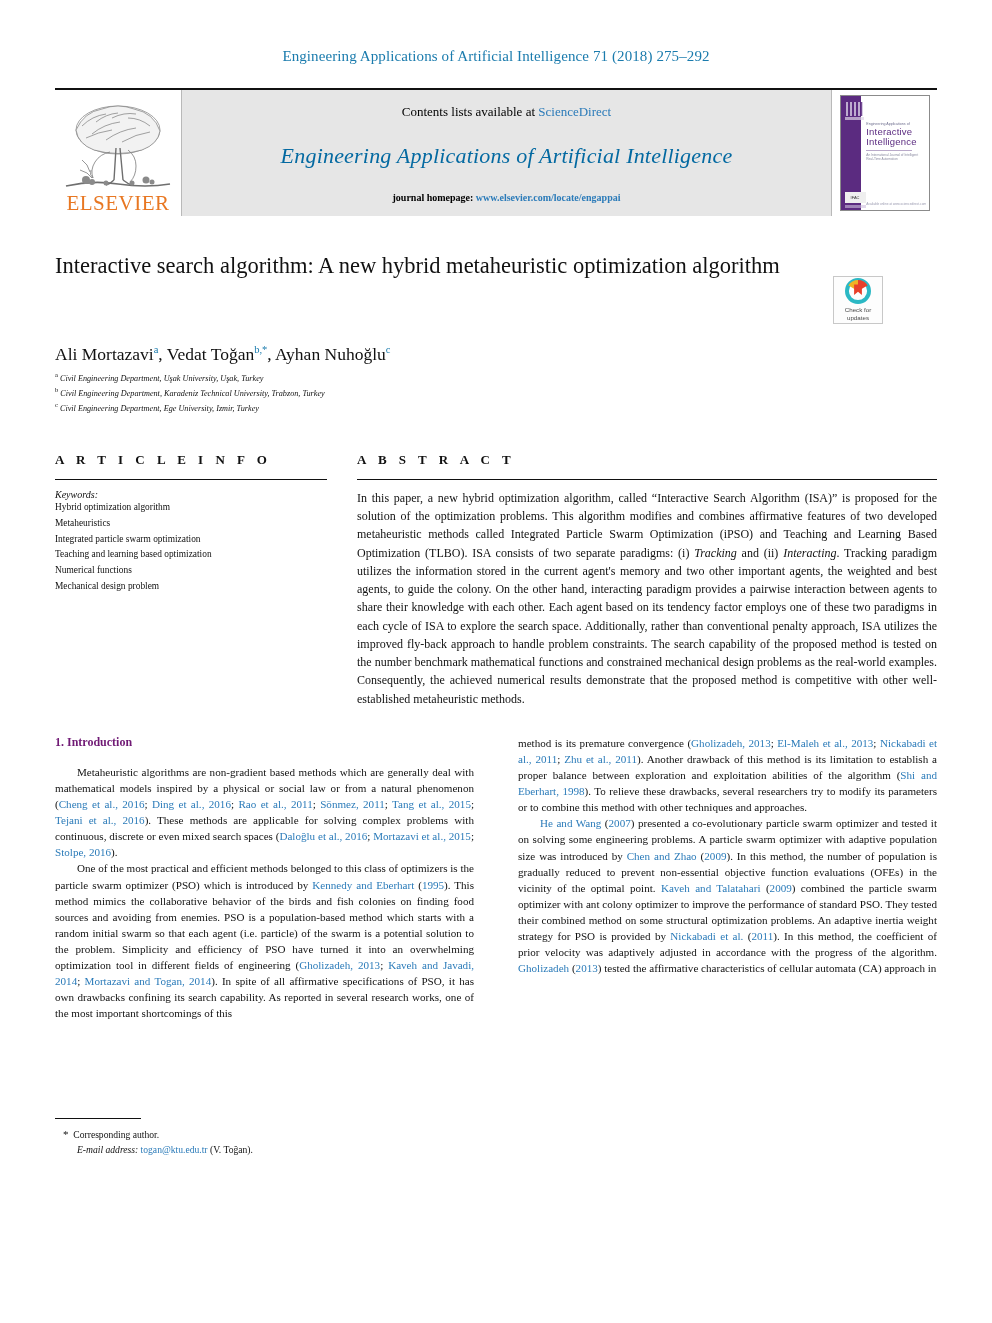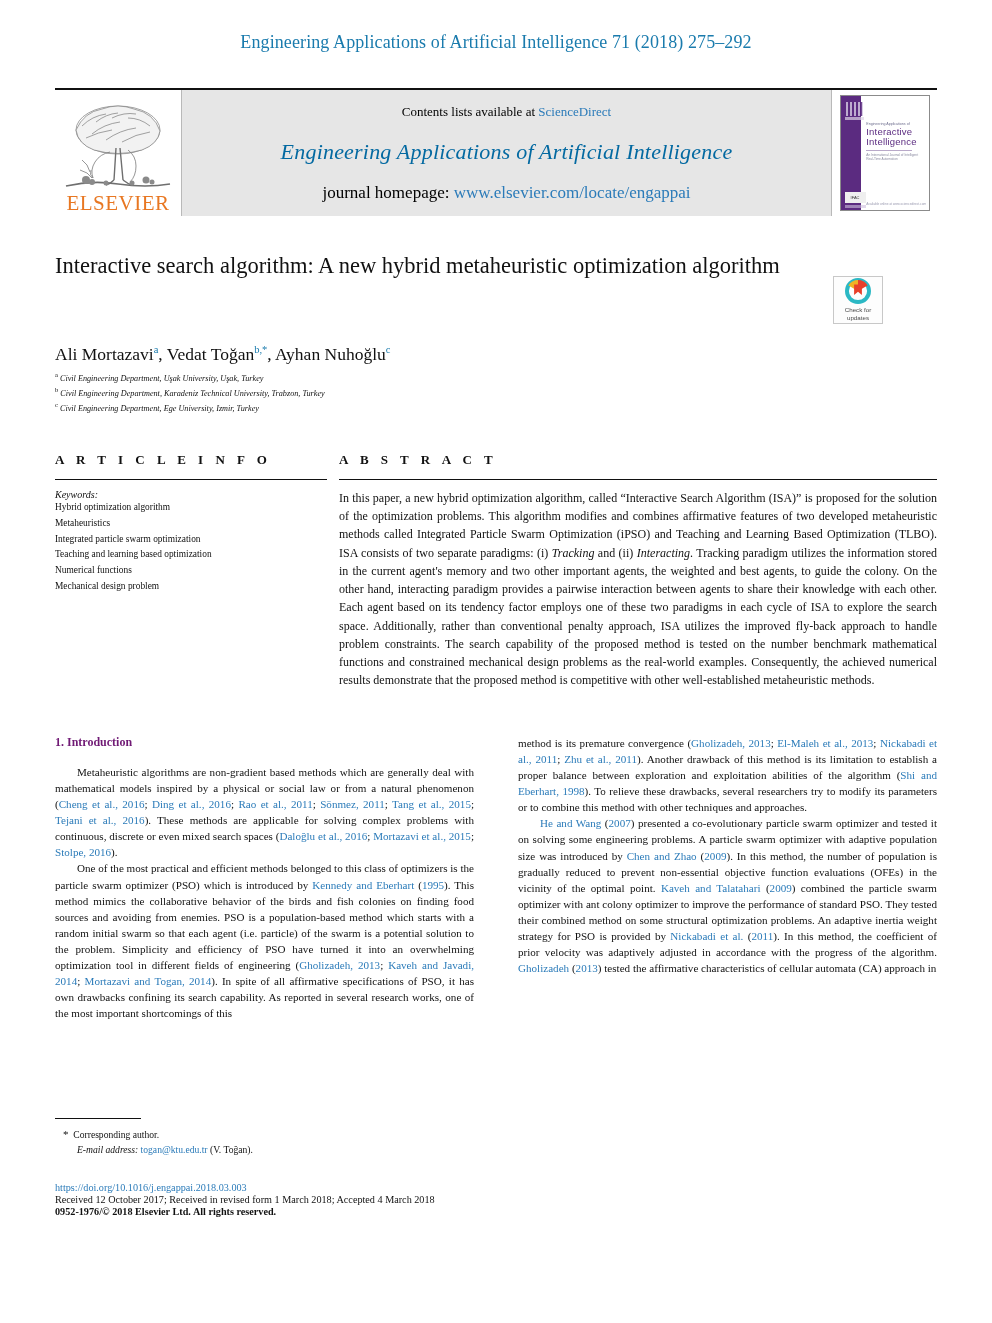--- a/index.html
+++ b/index.html
@@ -18,24 +18,24 @@
   .page {
     position: absolute;
     left: 0; top: 0;
     width: 992px;
     height: 1323px;
   }
 
   
   .running-head {
     position: absolute;
-    left: 0; top: 32px;
+    left: 0; top: 48px;
     width: 992px;
     text-align: center;
-    font-size: 18px;
+    font-size: 15px;
     color: #1a7bad;
     letter-spacing: 0.1px;
   }
 
   
   .masthead {
     position: absolute;
     left: 55px; top: 88px;
     width: 882px;
     height: 126px;
@@ -81,21 +81,21 @@
     color: #000;
   }
   .contents-line .sd-link { color: #2b7bb9; }
   .journal-title {
     font-size: 22px;
     letter-spacing: 0.2px;
     color: #0369a1;
     line-height: 1;
     font-style: italic;
   }
-  .homepage-line { font-size: 17px; color: #000; }
+  .homepage-line { font-size: 10px; color: #000; font-weight: bold; }
   .homepage-line .hp-link { color: #2b7bb9; }
 
   .journal-cover {
     flex: 0 0 105px;
     width: 105px;
     border-left: 1px solid #b9b9b9;
     display: flex;
     align-items: center;
     justify-content: center;
     background: #fff;
@@ -187,21 +187,21 @@
     position: absolute; left: 55px; top: 370px;
     font-size: 8.2px; font-style: italic; color: #111; line-height: 1.62;
   }
   .affiliations sup {
     font-style: normal; font-size: 6.6px; vertical-align: super; margin-right: 2px;
   }
 
   
   .info-abstract { position: absolute; left: 55px; top: 452px; width: 882px; display: flex; }
   .col-info { width: 272px; flex: 0 0 272px; }
-  .col-abs { flex: 1 1 auto; margin-left: 12px; }
+  .col-abs { flex: 1 1 auto; margin-left: 30px; }
   .sec-head {
     font-size: 13px; font-weight: bold; letter-spacing: 4.5px; color: #111;
     font-family: "Liberation Serif", serif;
   }
   .sec-rule { border-top: 1.6px solid #111; margin-top: 11px; margin-bottom: 9px; }
   .kw-title { font-size: 10px; font-style: italic; font-weight: normal; color:#111; }
   .kw-list { font-size: 9.4px; line-height: 1.68; color: #111; }
   .abs-body {
     font-size: 12px; line-height: 1.52; text-align: justify; color: #111;
   }
@@ -372,19 +372,14 @@
   </div>
 
   <div class="footer">
     <div class="foot-rule"></div>
     <div class="foot-note">
       <div class="indent1"><span class="fstar">*</span>&nbsp;&nbsp;<span>Corresponding author.</span></div>
       <div class="indent2"><span class="ital">E-mail address:</span> <span class="mail">togan@ktu.edu.tr</span> <span>(V. Toğan).</span></div>
     </div>
   </div>
 
-  <div class="footer-bottom">
-    <div class="doi">https://doi.org/10.1016/j.engappai.2018.03.003</div>
-    <div class="recv">Received 12 October 2017; Received in revised form 1 March 2018; Accepted 4 March 2018</div>
-    <div class="copy">0952-1976/© 2018 Elsevier Ltd. All rights reserved.</div>
-  </div>
 
 </div>
 
 </body></html>

